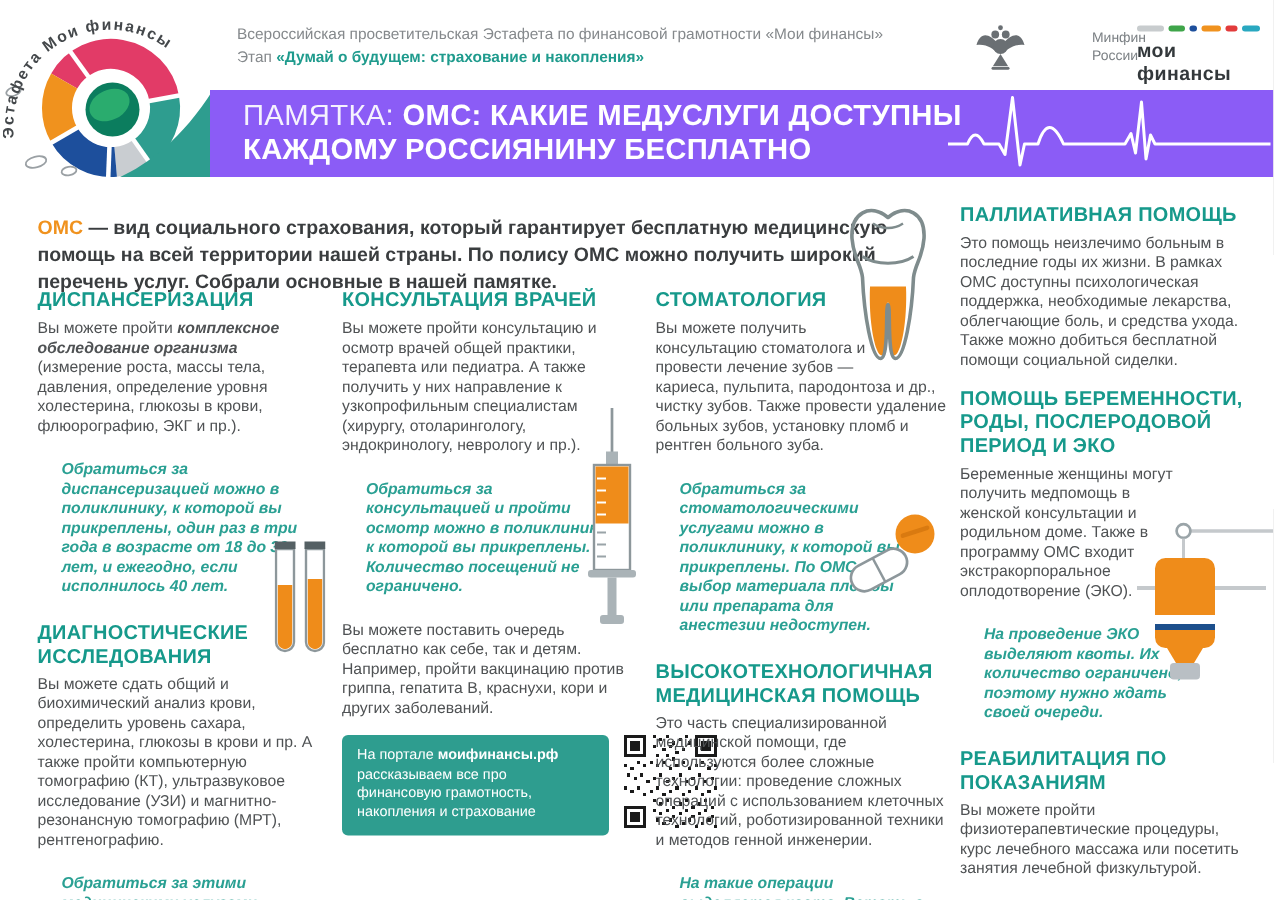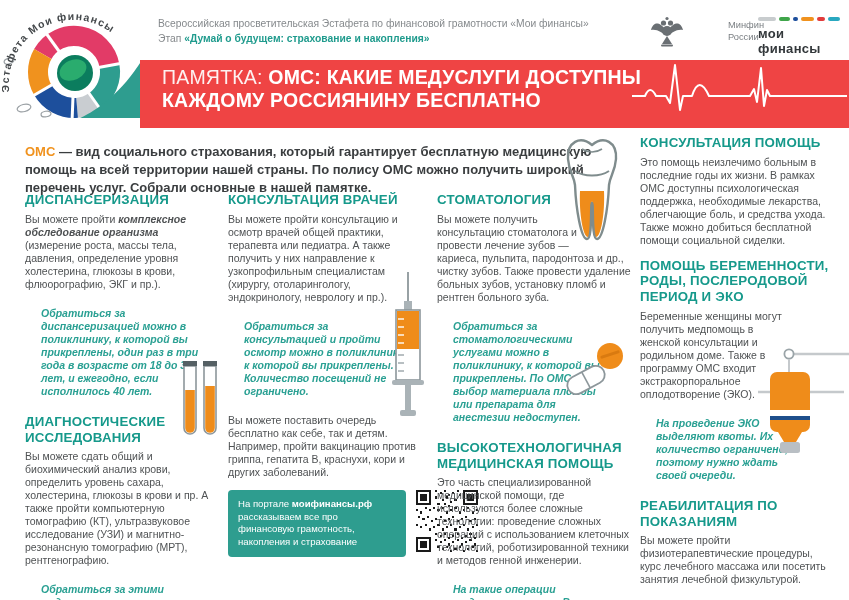--- a/index.html
+++ b/index.html
@@ -8,21 +8,21 @@
   
   .hdr-text{position:absolute;left:158px;top:17px;font-size:10.3px;color:#85898c;line-height:1.45;}
   .hdr-text .stage b{color:#1f9b8d;}
   .minfin-wrap{position:absolute;left:650px;top:13px;display:flex;align-items:center;gap:8px;}
   .minfin-label{font-size:9.3px;color:#7a7f83;line-height:1.3;margin-left:36px;}
   .myfin{position:absolute;left:758px;top:17px;width:82px;}
   .myfin-dashes{display:flex;gap:3px;margin-bottom:5px;}
   .myfin-dashes span{height:4px;border-radius:2px;display:block;}
   .myfin-label{font-size:13px;font-weight:bold;color:#33383b;letter-spacing:.3px;}
   
-  .banner{position:absolute;left:140px;top:60px;width:709px;height:68px;background:#ef4444;color:#fff;}
+  .banner{position:absolute;left:140px;top:60px;width:709px;height:58px;background:#8b5cf6;color:#fff;}
   .banner-text{position:absolute;left:22px;top:6px;font-size:19.5px;line-height:23px;letter-spacing:.2px;}
   .banner-text .kicker{font-weight:300;opacity:.92;}
   .banner-text b{font-weight:bold;}
   .ecg{position:absolute;right:2px;top:0;}
   .swoosh{position:absolute;left:80px;top:60px;}
   
   .intro{position:absolute;left:25px;top:130px;width:604px;font-size:13px;font-weight:bold;
          color:#3a3d3f;line-height:1.4;}
   .intro .lead{color:#f0921e;}
   
@@ -202,21 +202,21 @@
     </section>
     <section>
       <h2>ВЫСОКОТЕХНОЛОГИЧНАЯ МЕДИЦИНСКАЯ ПОМОЩЬ</h2>
       <p class="body">Это часть специализированной медицинской помощи, где используются более сложные технологии: проведение сложных операций с использованием клеточных технологий, роботизированной техники и методов генной инженерии.</p>
       <p class="note">На такие операции выделяется квота. Встать в очередь на операцию и получить квоту на ее проведение можно по направлению лечащего врача.</p>
     </section>
   </div>
 
   <div class="col col4">
     <section>
-      <h2>КОНСУЛЬТАЦИЯ ПОМОЩЬ</h2>
+      <h2>ПАЛЛИАТИВНАЯ ПОМОЩЬ</h2>
       <p class="body">Это помощь неизлечимо больным в последние годы их жизни. В рамках ОМС доступны психологическая поддержка, необходимые лекарства, облегчающие боль, и средства ухода. Также можно добиться бесплатной помощи социальной сиделки.</p>
     </section>
     <section class="narrow">
       <h2>ПОМОЩЬ БЕРЕМЕННОСТИ, РОДЫ, ПОСЛЕРОДОВОЙ ПЕРИОД И ЭКО</h2>
       <p class="body">Беременные женщины могут получить медпомощь в женской консультации и родильном доме. Также в программу ОМС входит экстракорпоральное оплодотворение (ЭКО).</p>
       <p class="note">На проведение ЭКО выделяют квоты. Их количество ограничено, поэтому нужно ждать своей очереди.</p>
     </section>
     <section>
       <h2>РЕАБИЛИТАЦИЯ ПО ПОКАЗАНИЯМ</h2>
       <p class="body">Вы можете пройти физиотерапевтические процедуры, курс лечебного массажа или посетить занятия лечебной физкультурой.</p>

